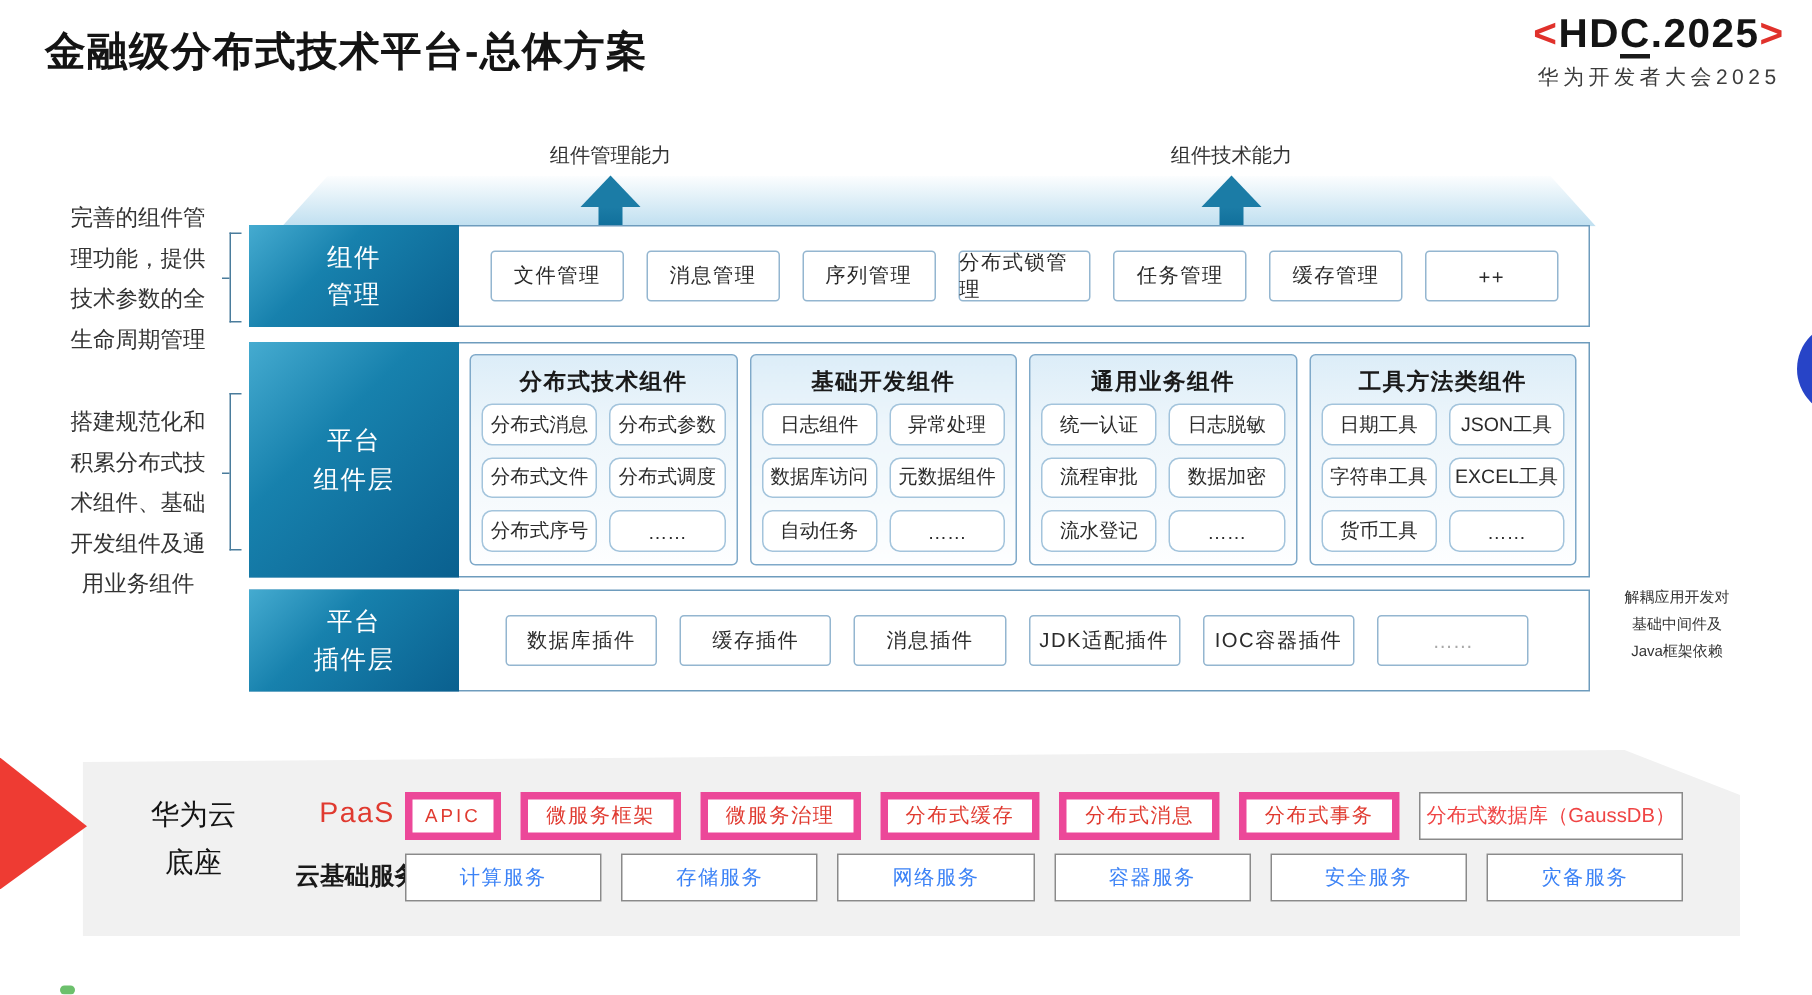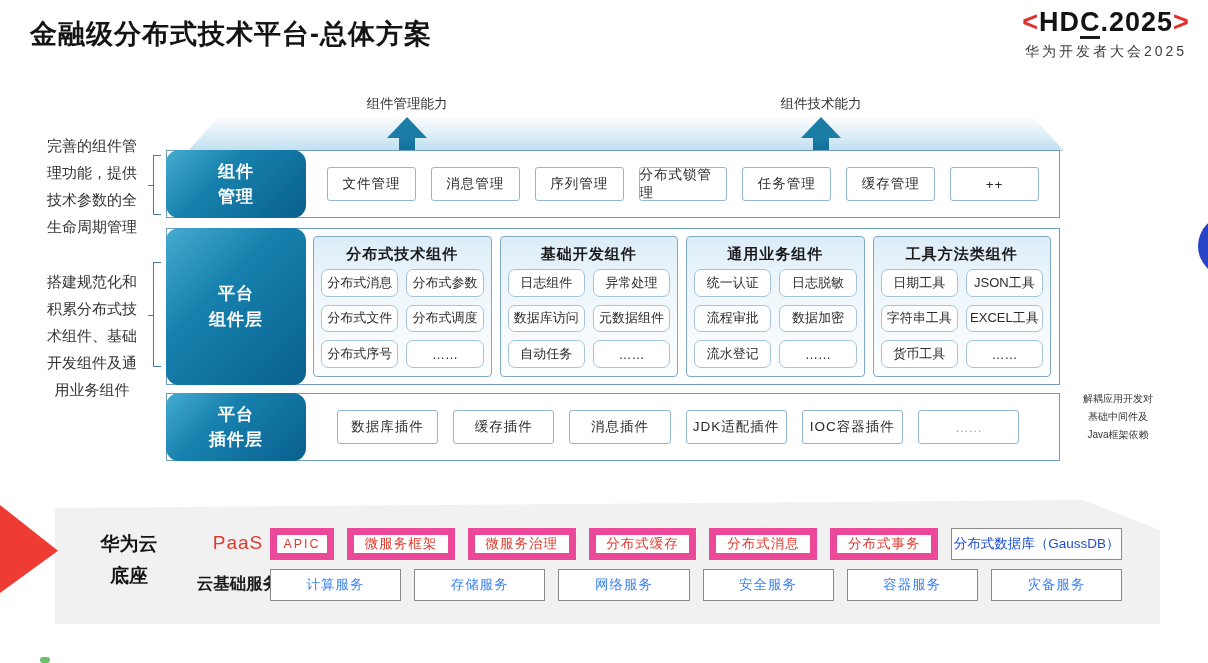--- a/index.html
+++ b/index.html
@@ -42,25 +42,25 @@
   .bracket-r { position:absolute; width:7px; border:1.5px solid #555; border-left:none; }
   .bracket-r::after { content:""; position:absolute; right:-6px; top:50%; width:5px; height:0;
     border-top:1.5px solid #555; }
   
   .panel { position:absolute; left:166px; width:894px; background:#fff;
     border:1px solid #6e9cbd; display:flex; box-sizing:border-box; }
   .panel.r1 { top:150px; height:68px; }
   .panel.r2 { top:228px; height:157px; }
   .panel.r3 { top:393px; height:68px; }
   .vlabel {
-    width:140px; flex:none; color:#fff; font-weight:bold; font-size:17px;
+    width:140px; flex:none; color:#fff; font-weight:normal; font-size:17px;
     display:flex; align-items:center; justify-content:center; text-align:center;
     white-space:pre-line; line-height:1.5; letter-spacing:1px;
     background:linear-gradient(135deg,#45abd0 0%,#1781ad 38%,#0a608f 100%);
-    margin:-1px; height:calc(100% + 2px); box-sizing:border-box;border-radius:13px;
+    margin:-1px; height:calc(100% + 2px); box-sizing:border-box;
   }
   .row-items { flex:1; display:flex; align-items:center; padding:0 20px 0 22px; gap:15px; }
   .sbox { flex:1; height:32px; background:#fff; border:1px solid #94b6d0; border-radius:3px;
     display:flex; align-items:center; justify-content:center; font-size:13.5px; color:#2b2b2b;
     letter-spacing:1px; }
   .panel.r3 .row-items { padding:0 40px 0 32px; }
   .dim { color:#a9a9a9; letter-spacing:0; }
   
   .cols { flex:1; display:flex; gap:8px; padding:7px 8px;text-align:right; }
   .col { flex:1; border:1px solid #7fa9c9; border-radius:4px;
@@ -69,33 +69,33 @@
   .col-h { height:30px; display:flex; align-items:center; justify-content:center;
     font-size:15px; font-weight:bold; color:#1a1a1a; letter-spacing:1px; }
   .col-grid { flex:1; display:grid; grid-template-columns:1fr 1fr; gap:8px; }
   .cell { background:#fff; border:1px solid #a3c4dc; border-radius:7px;
     display:flex; align-items:center; justify-content:center; font-size:13px; color:#2b2b2b; }
   
   .foundation { position:absolute; left:55px; top:500px; width:1105px; height:124px;
     background:#f1f1f1;
     clip-path:polygon(0 8px, 1028px 0, 1105px 30px, 1105px 124px, 0 124px); }
   .f-label { position:absolute; left:24px; top:28px; width:100px; text-align:center;
-    font-size:19px; font-weight:bold; color:#141414; white-space:pre-line; line-height:1.7; }
+    font-size:19px; font-weight:normal; color:#141414; white-space:pre-line; line-height:1.7; }
   .f-rowlabel { position:absolute; width:110px; text-align:center; }
   .f-rowlabel.paas { left:128px; top:32px; font-size:19px; font-weight:normal; color:#e03a30;
     letter-spacing:1px; }
   .f-rowlabel.cloud { left:128px; top:73px; font-size:16.5px; font-weight:bold; color:#1a1a1a; }
   .f-row { position:absolute; left:215px; width:852px; height:32px; display:flex; gap:13px; }
   .f-row.paas-row { top:28px; }
   .f-row.cloud-row { top:69px; }
-  .rbox { flex:1; background:#fff; border:7px solid #ec4899; color:#e03a30; font-size:13.5px;
+  .rbox { flex:1; background:#fff; border:5px solid #ec4899; color:#e03a30; font-size:13.5px;
     display:flex; align-items:center; justify-content:center; letter-spacing:1px;
     box-sizing:border-box; }
   .rbox.apic { flex:0 0 64px; letter-spacing:2px; font-size:12.5px; }
-  .gbox { background:#fff; border:1px solid #8a8a8a; color:#1d4ed8; font-size:13.5px;
+  .gbox { background:#fff; border:1px solid #8a8a8a; color:#ef4444; font-size:13.5px;
     display:flex; align-items:center; justify-content:center; box-sizing:border-box; }
   .gbox.db { flex:1.8; letter-spacing:0; }
   .cloud-row .gbox { flex:1; color:#3b82f6; letter-spacing:1px; }
   
   .red-tri { position:absolute; left:0; top:505px; width:58px; height:88px;
     background:#ee3b33; clip-path:polygon(0 0, 100% 52%, 0 100%); }
   .blue-circle { position:absolute; left:1198px; top:215px; width:62px; height:62px;
     border-radius:50%; background:#2744c7; }
   .green-dot { position:absolute; left:40px; top:657px; width:10px; height:6px;
     border-radius:3px; background:#6cc06c; }
@@ -233,21 +233,21 @@
     <div class="rbox">微服务治理</div>
     <div class="rbox">分布式缓存</div>
     <div class="rbox">分布式消息</div>
     <div class="rbox">分布式事务</div>
     <div class="gbox db">分布式数据库（GaussDB）</div>
   </div>
   <div class="f-row cloud-row">
     <div class="gbox">计算服务</div>
     <div class="gbox">存储服务</div>
     <div class="gbox">网络服务</div>
+    <div class="gbox">容器服务</div>
     <div class="gbox">安全服务</div>
-    <div class="gbox">容器服务</div>
     <div class="gbox">灾备服务</div>
   </div>
 </div>
 
 <div class="red-tri"></div>
 <div class="blue-circle"></div>
 <div class="green-dot"></div>
 
 </body></html>

